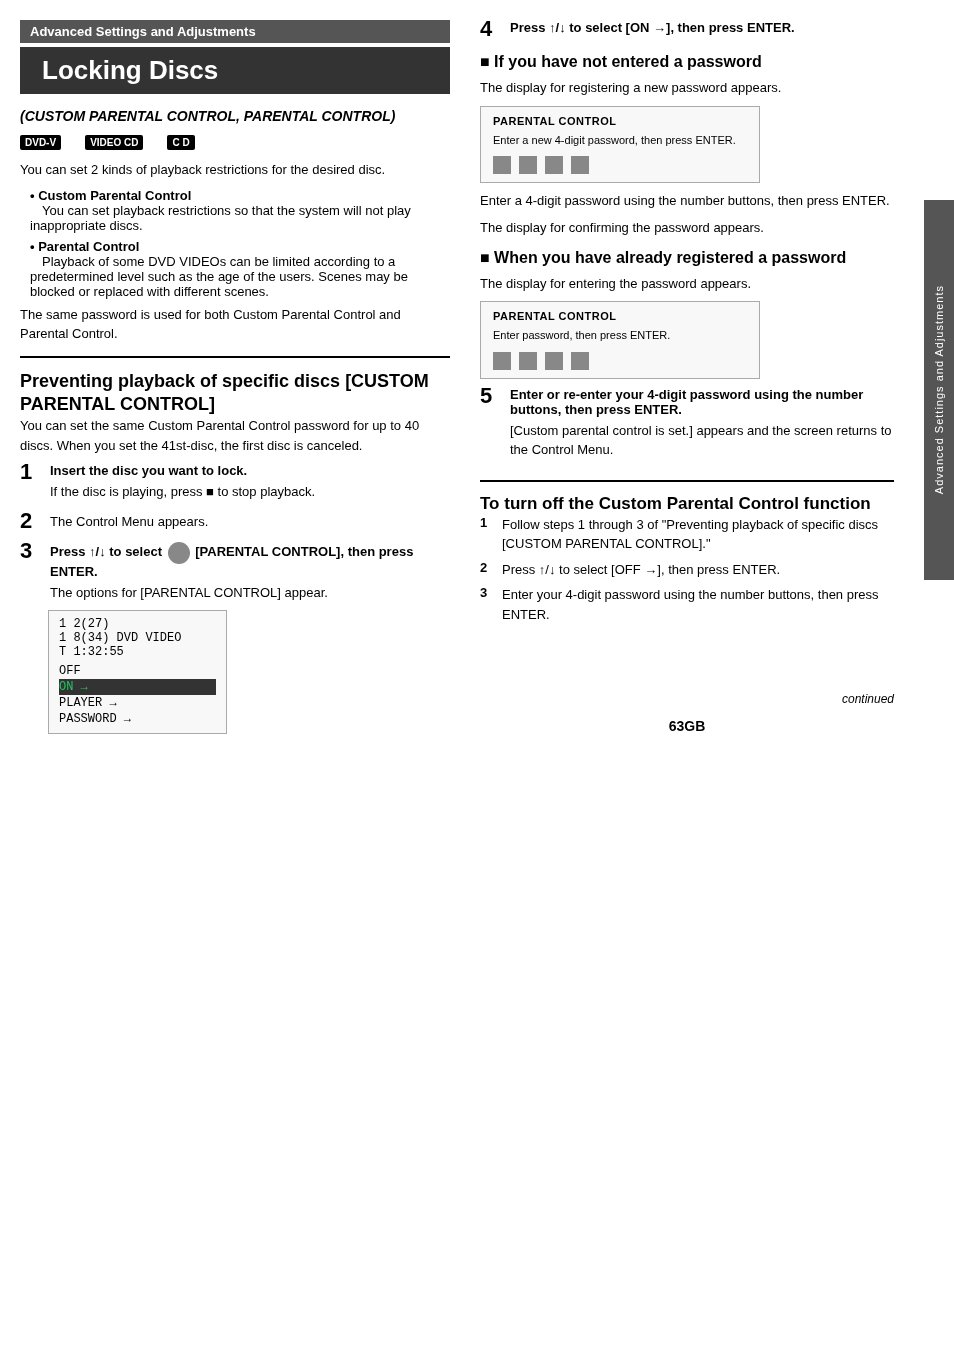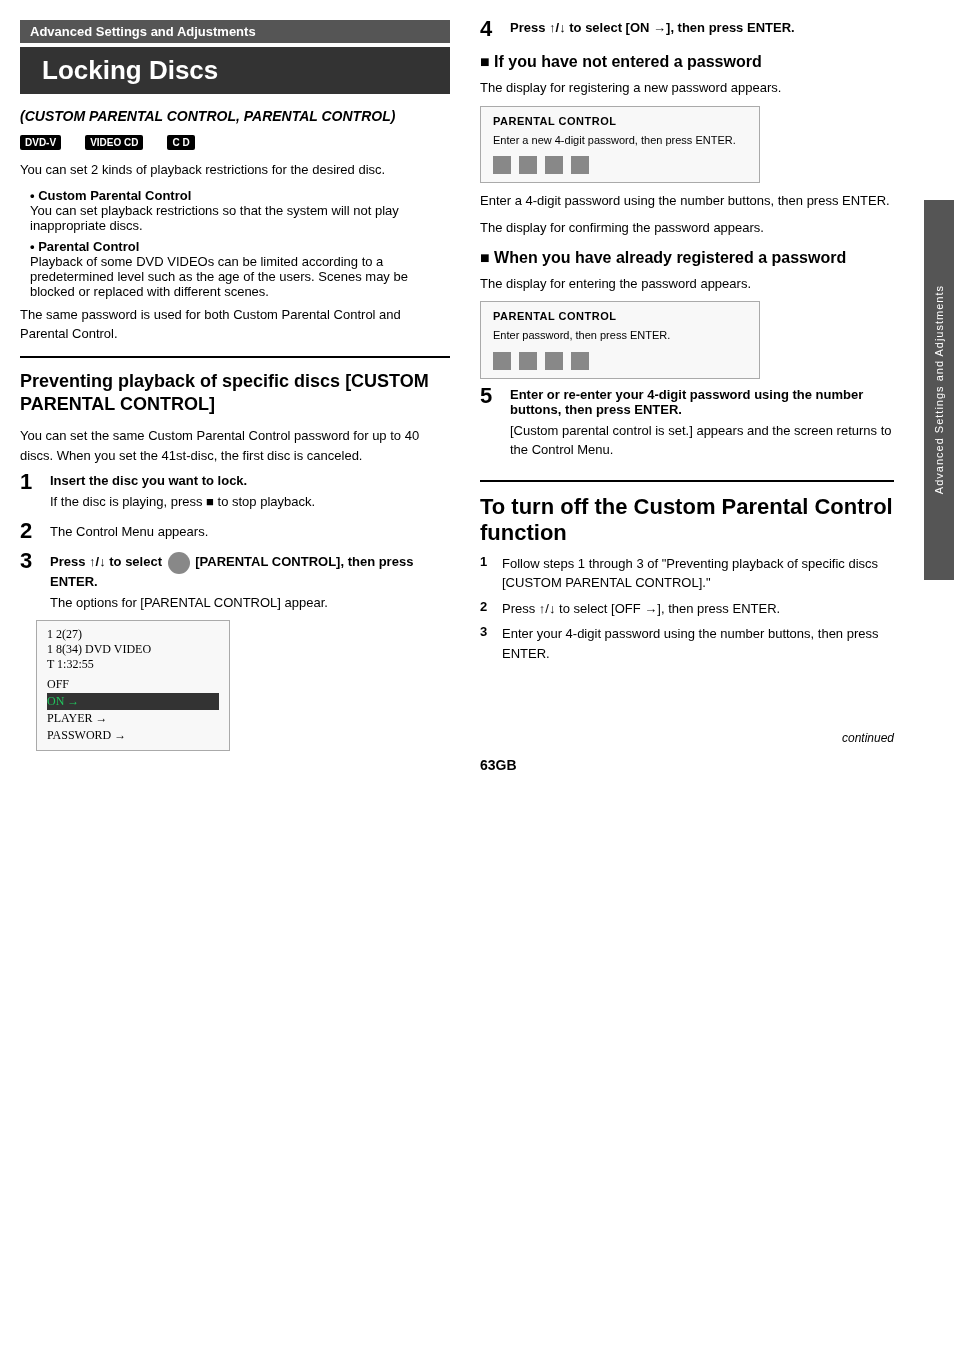--- a/index.html
+++ b/index.html
@@ -90,33 +90,32 @@
       padding: 2px 5px;
       border-radius: 2px;
     }
     .badge.dvdv { background: #000; }
     .badge.videocd { background: #000; }
     .badge.cd { background: #000; }
 
     p { margin-bottom: 8px; line-height: 1.5; }
     .bullet-item { margin-left: 10px; margin-bottom: 6px; }
     .bullet-item .bullet-title { font-weight: bold; }
-    .bullet-item .bullet-desc { margin-left: 0; }
+    .bullet-item .bullet-desc { margin-left: 12px; }
 
     .divider {
       border: none;
       border-top: 2px solid #000;
       margin: 12px 0;
     }
 
     .section-title {
       font-size: 18px;
       font-weight: bold;
       font-family: Arial Black, Arial, sans-serif;
-      margin-bottom: 10px;
       line-height: 1.3;
     }
 
     .step-container {
       margin-bottom: 10px;
     }
     .step-row {
       display: flex;
       align-items: flex-start;
       margin-bottom: 6px;
@@ -130,25 +129,25 @@
       margin-top: -2px;
     }
     .step-content { flex: 1; }
     .step-title { font-weight: bold; font-size: 13px; margin-bottom: 4px; }
     .step-desc { margin-left: 0; font-size: 13px; line-height: 1.5; }
 
     
     .menu-box {
       border: 1px solid #aaa;
       background: #f8f8f8;
-      margin: 8px 0 8px 16px;
+      margin: 8px 0 8px 28px;
       padding: 6px 10px;
-      font-family: Liberation Serif, serif;
+      font-family: Liberation Mono, monospace;
       font-size: 12px;
-      width: 194px;
+      width: 179px;
     }
     .menu-box .menu-item { padding: 1px 0; }
     .menu-box .menu-item.selected { background: #333; color: #22c55e; }
     .menu-box .menu-time {
       margin-bottom: 4px;
     }
 
     
     .parental-box {
       border: 1px solid #aaa;
@@ -194,24 +193,24 @@
       min-width: 30px;
       line-height: 1;
       margin-top: -2px;
     }
     .r-step-content { flex: 1; }
     .r-step-title { font-weight: bold; font-size: 13px; margin-bottom: 4px; }
 
     .bold-section { font-weight: bold; font-size: 16px; margin-bottom: 4px; }
 
     .subsection-title {
-      font-size: 22px;
+      font-size: 17px;
       font-weight: bold;
       font-family: Arial Black, Arial, sans-serif;
-      margin-bottom: 8px;
+      margin-bottom: 1px;
       margin-top: 10px;
     }
 
     .small-steps { margin-left: 0; }
     .small-step-row {
       display: flex;
       align-items: flex-start;
       margin-bottom: 6px;
     }
     .small-step-num {
@@ -225,21 +224,21 @@
       line-height: 1.5;
     }
 
     .continued {
       text-align: right;
       font-style: italic;
       font-size: 12px;
       margin-top: 20px;
     }
     .page-num {
-      text-align: left;
+      text-align: center;
       font-size: 14px;
       font-weight: bold;
       margin-top: 4px;
     }
 
     .display-icon {
       display: inline-block;
       border: 1px solid #000;
       padding: 1px 3px;
       font-size: 10px;

